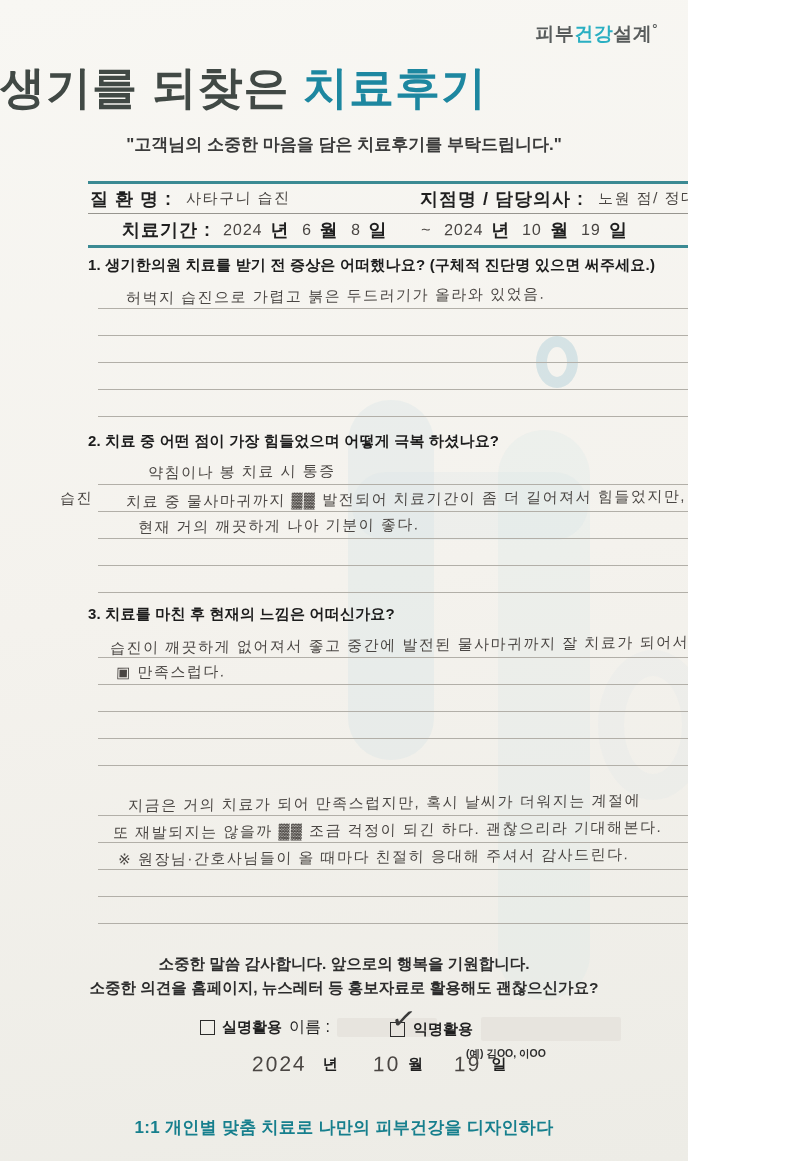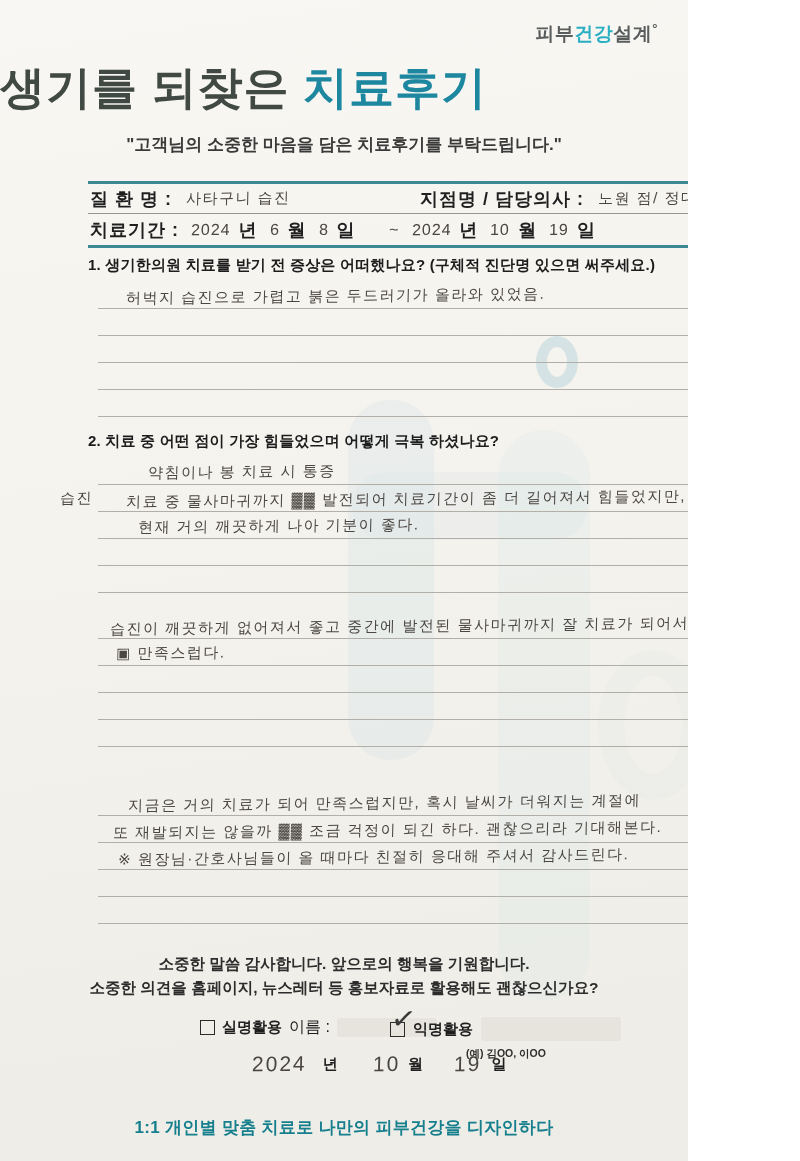--- a/index.html
+++ b/index.html
@@ -34,21 +34,21 @@
   .title .t-dark { color:#414残94745; }
   .title .t-dark { color:#414945; }
   .title .t-accent { color:#1d87a0; }
   .subtitle { position:absolute; top:133px; left:0; width:100%; text-align:center;
               font-size:17px; font-weight:700; color:#3a3a3a; }
   
   .info-table { position:absolute; top:181px; left:88px; width:628px;
                 border-top:3px solid #3b8a93; border-bottom:3px solid #3b8a93; }
   .info-row { display:flex; align-items:center; }
   .row1 { height:30px; border-bottom:1px solid #97958f; justify-content:space-between; padding:0 2px; }
-  .row2 { height:31px; padding:0 2px; }
+  .row2 { height:31px; padding:0 2px;margin-left:32px; }
   .lbl { font-size:18px; font-weight:700; color:#1f1f1f; letter-spacing:1px; white-space:nowrap; }
   .unit { margin-left:8px; }
   
   .hand { font-size:15px; color:#4a4643; letter-spacing:1.5px; white-space:nowrap;
           transform:rotate(-.6deg) skewX(-2deg); display:inline-block; }
   .hand.num { font-size:16px; letter-spacing:1px; }
   .cell-left .hand, .cell-right .hand { margin-left:14px; }
   .cell-left, .cell-right { display:flex; align-items:center; }
   .p-item { margin-left:12px; }
   .p-gap { margin-left:34px; }
@@ -170,20 +170,21 @@
         <div class="write-line">
             <span class="hand"></span>
           </div>
         <div class="write-line">
             <span class="hand"></span>
           </div>
       </div>
     </div>
 
     <div class="q-section q3">
+      <div class="q-heading"><span>3.</span> <span>치료를 마친 후 현재의 느낌은 어떠신가요?</span></div>
       <div class="lines">
         <div class="write-line">
             <span class="hand" style="padding-left:12px">습진이 깨끗하게 없어져서 좋고 중간에 발전된 물사마귀까지 잘 치료가 되어서</span>
           </div>
         <div class="write-line">
             <span class="hand" style="padding-left:18px">▣ 만족스럽다.</span>
           </div>
         <div class="write-line">
             <span class="hand"></span>
           </div>

